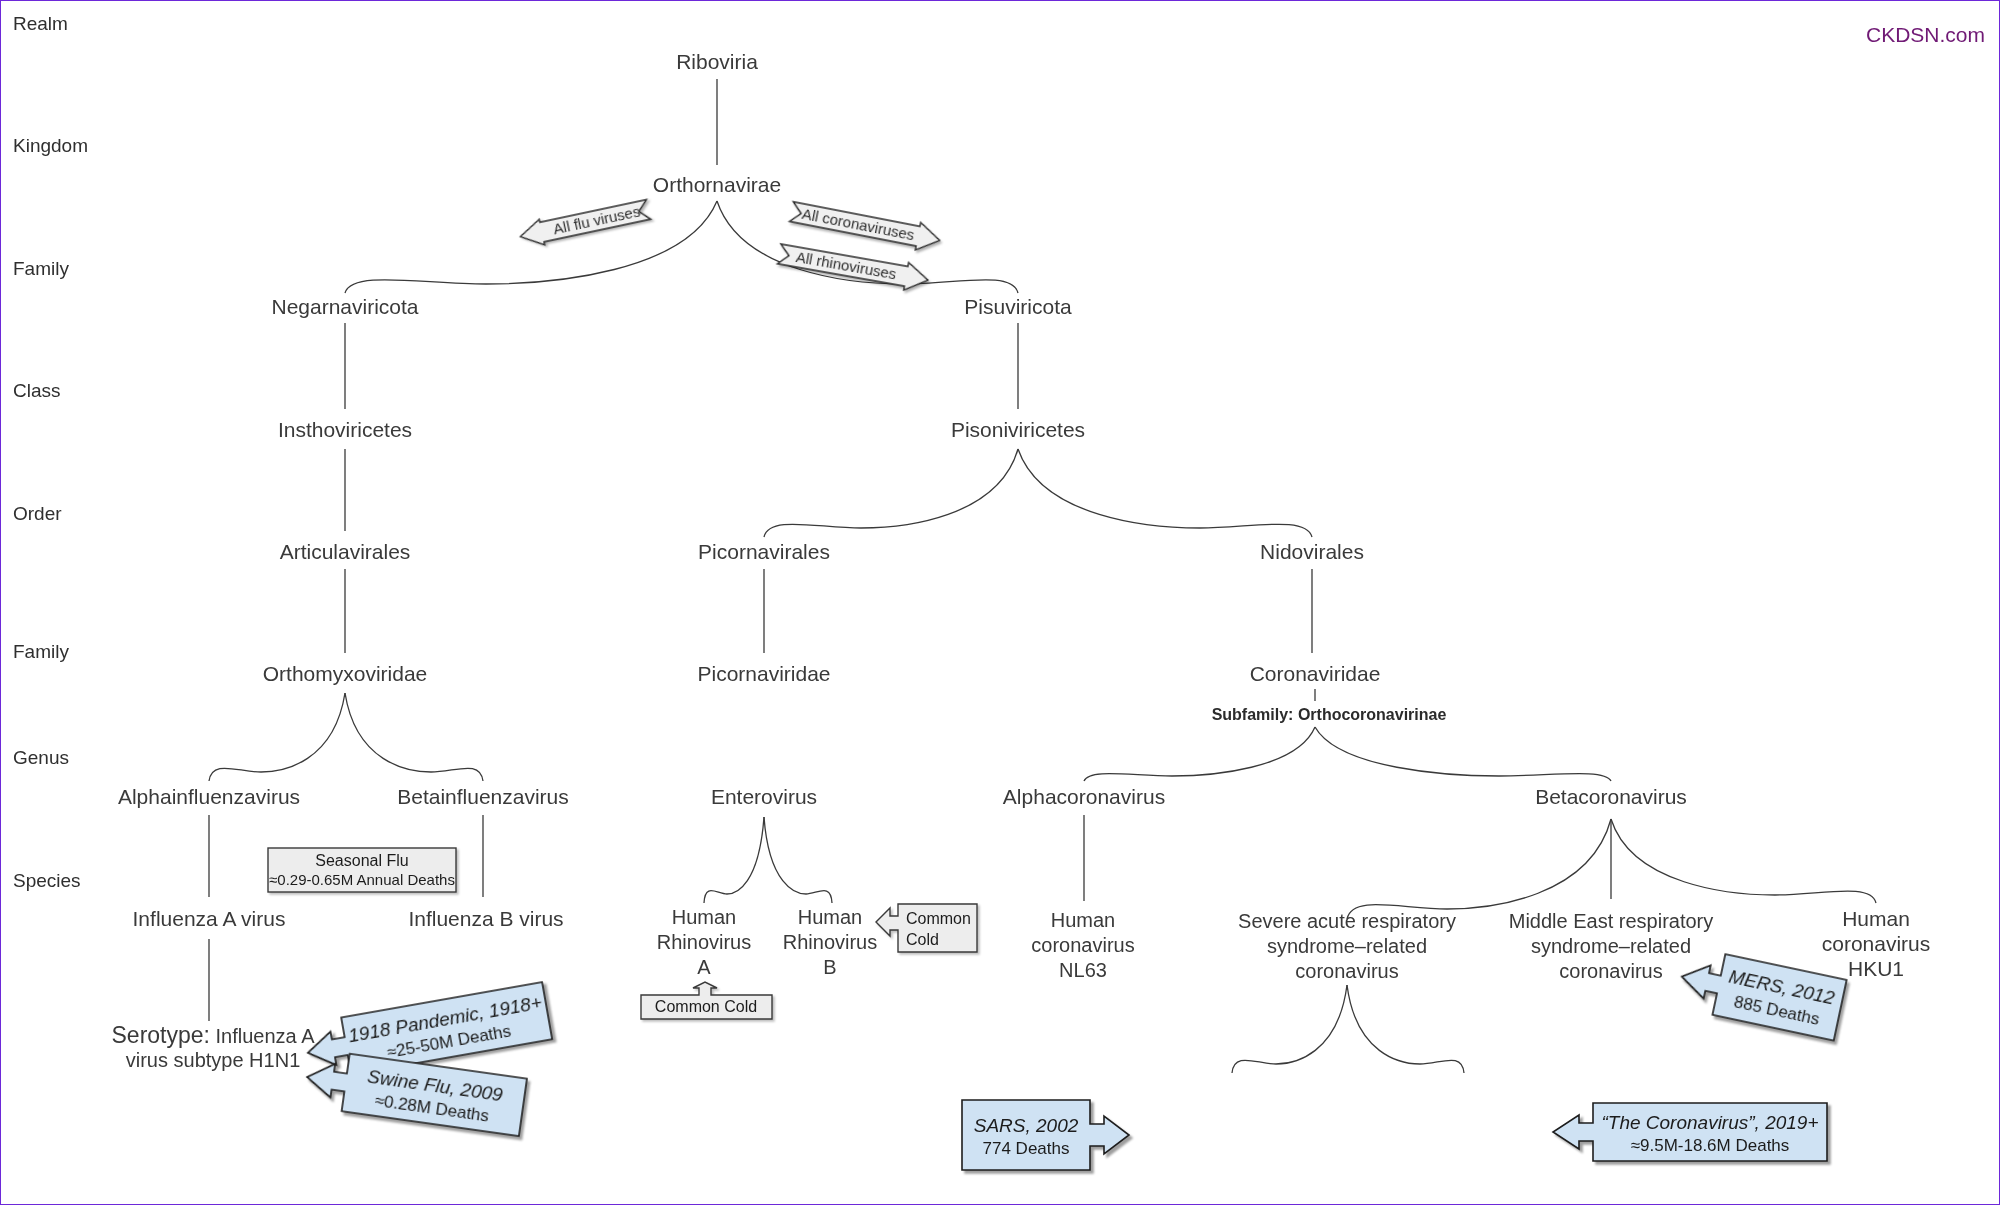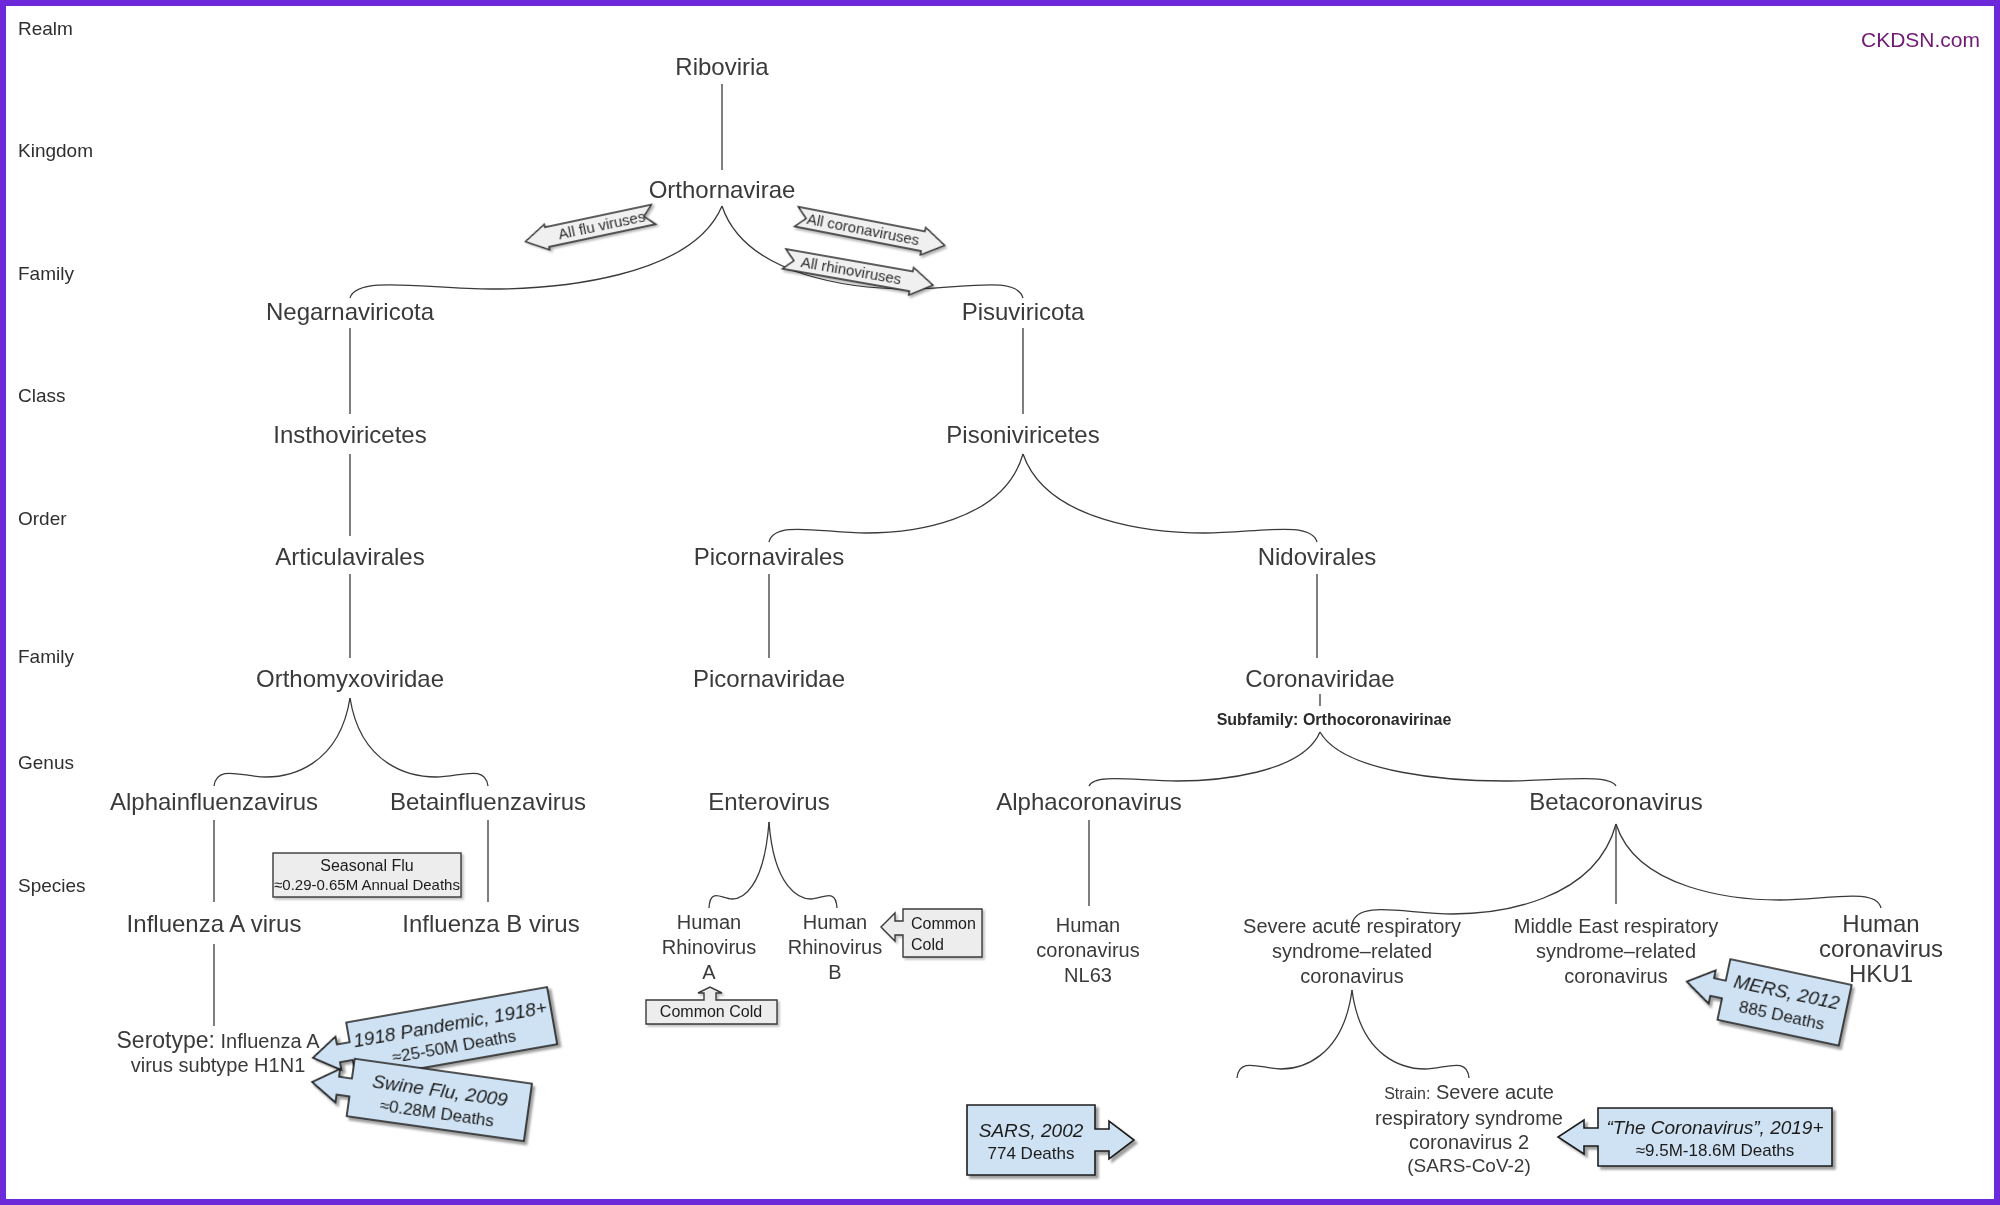--- a/index.html
+++ b/index.html
@@ -1,25 +1,25 @@
 <!DOCTYPE html>
 <html><head>
 <meta charset="utf-8">
 <style>
   html,body{margin:0;padding:0;background:#fff;}
   #canvas{
     position:relative;width:2000px;height:1205px;box-sizing:border-box;
-    border:6px solid #6d28d9;background:#ffffff;overflow:hidden;
+    border:1px solid #6d28d9;background:#ffffff;overflow:hidden;
     font-family:"Liberation Sans", sans-serif;color:#343434;
   }
   #connectors{position:absolute;left:0;top:0;}
   .rank{position:absolute;left:12px;font-size:19px;color:#2f2f2f;}
   .node{
     position:absolute;transform:translateX(-50%);text-align:center;
-    font-size:24px;line-height:25px;white-space:pre-line;color:#3a3a3a;
+    font-size:21px;line-height:25px;white-space:pre-line;color:#3a3a3a;
   }
   .subfam{font-size:16px;font-weight:bold;color:#2b2b2b;white-space:nowrap;margin-left:15px;}
   .mixed{position:absolute;transform:translateX(-50%);text-align:center;color:#3a3a3a;}
   .mixed .pfx-big{font-size:23px;}
   .mixed .pfx-sm{font-size:16px;}
   .mixed .val{font-size:20px;}
   .mixed{font-size:20px;line-height:24px;}
   .code-line{font-size:19px;}
   .ribbon{position:absolute;filter:drop-shadow(2px 2px 1px rgba(0,0,0,0.30));}
   .ribbon polygon{fill:#f0f0f0;stroke:#2a2a2a;stroke-width:1.4;}
@@ -122,25 +122,20 @@
   <div class="node" style="left:1610px;top:908px;font-size:20px">Middle East respiratory
 syndrome–related
 coronavirus</div>
   <div class="node" style="left:1875px;top:905px">Human coronavirus HKU1</div>
 
   <div class="mixed" style="left:212px;top:1022px;width:215px">
     <span class="pfx-big">Serotype:</span>
     <span class="val">Influenza A virus subtype H1N1</span>
   </div>
 
-  <div class="mixed" style="left:1463px;top:1074px;width:220px">
-    <span class="pfx-sm">Strain:</span>
-    <span class="val">Severe acute respiratory syndrome coronavirus 2</span>
-    <div class="code-line">(SARS-CoV-2)</div>
-  </div>
 
   <svg class="ribbon" style="left:516px;top:207px;transform:rotate(-12deg)" width="135" height="30" viewBox="0 0 135 30">
     <polygon points="133,5 24,5 24,2 2,15 24,28 24,25 133,25 123,15"></polygon>
     <text x="80" y="20" text-anchor="middle">All flu viruses</text>
   </svg>
   <svg class="ribbon" style="left:787px;top:209px;transform:rotate(11deg)" width="155" height="32" viewBox="0 0 155 32">
     <polygon points="2,6 131,6 131,2 153,16 131,30 131,26 2,26 12,16"></polygon>
     <text x="70" y="21" text-anchor="middle">All coronaviruses</text>
   </svg>
   <svg class="ribbon" style="left:775px;top:250px;transform:rotate(10deg)" width="155" height="32" viewBox="0 0 155 32">

